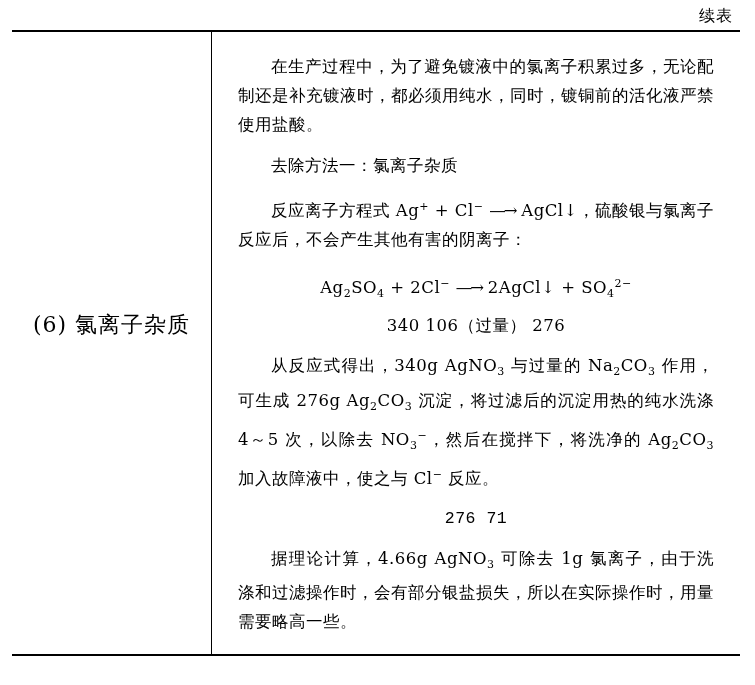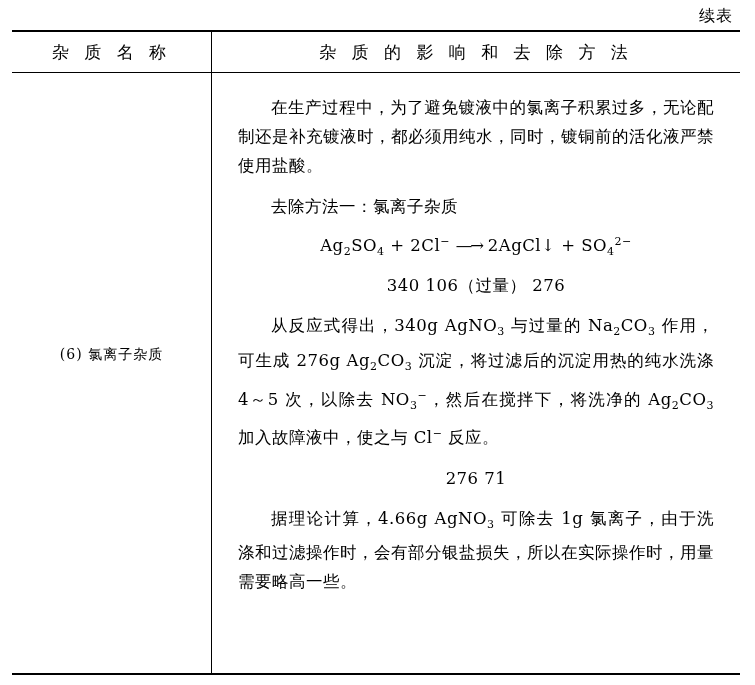--- a/index.html
+++ b/index.html
@@ -63,21 +63,21 @@
   .td-left {
     width: 200px;
     border-right: 1.5px solid #000;
     box-sizing: border-box;
     position: relative;
     display: flex;
     align-items: center;
     justify-content: center;
   }
   .td-left .name {
-    font-size: 14px;
+    font-size: 22px;
     letter-spacing: 1px;
     position: relative;
     top: -18px;
   }
   .td-right {
     flex: 1;
     box-sizing: border-box;
     padding: 8px 14px 6px 14px;
   }
   p.para {
@@ -85,76 +85,75 @@
     font-size: 16.5px;
     line-height: 29px;
     text-align: justify;
     text-justify: inter-ideograph;
     text-indent: 2em;
     letter-spacing: 0.5px;
   }
   p.eq {
     margin: 0;
     font-size: 16.5px;
-    line-height: 17px;
+    line-height: 36px;
     text-align: center;
     letter-spacing: 0.5px;
     font-family: "DejaVu Serif", "Liberation Serif", serif;
   }
   p.nums {
-    margin: 12px;
+    margin: 0;
     font-size: 16.5px;
     line-height: 27px;
     letter-spacing: 0.5px;
   }
   .sub { font-size: 11px; vertical-align: -0.35em; }
   .sup { font-size: 11px; vertical-align: 0.55em; }
   .arrow { letter-spacing: -2px; }
 </style>
 </head>
 <body>
 
 <div class="page">
 
   <div class="cont-label">续表</div>
 
   <div class="table">
 
-    <div class="thead">
-      <div class="th th-left">杂 质 名 称</div>
-      <div class="th th-right">杂 质 的 影 响 和 去 除 方 法</div>
-    </div>
 
     <div class="tbody">
 
       <div class="td-left">
         <span class="name">(6) 氯离子杂质</span>
       </div>
 
       <div class="td-right">
 
         <p class="para">在生产过程中，为了避免镀液中的氯离子积累过多，无论配制还是补充镀液时，都必须用纯水，同时，镀铜前的活化液严禁使用盐酸。</p>
 
         <p class="para">去除方法一：氯离子杂质</p>
 
+        <p class="para">
+          反应离子方程式 Ag<span class="sup">+</span> + Cl<span class="sup">−</span> <span class="arrow">—→</span> AgCl↓，硫酸银与氯离子反应后，不会产生其他有害的阴离子：
+        </p>
 
         <p class="eq">
           Ag<span class="sub">2</span>SO<span class="sub">4</span> + 2Cl<span class="sup">−</span> <span class="arrow">—→</span> 2AgCl↓ + SO<span class="sub">4</span><span class="sup">2−</span>
         </p>
 
 
 
         <p class="nums" style="text-align:center;">340          106（过量）      276</p>
 
         <p class="para">
           从反应式得出，340g AgNO<span class="sub">3</span> 与过量的 Na<span class="sub">2</span>CO<span class="sub">3</span> 作用，可生成 276g Ag<span class="sub">2</span>CO<span class="sub">3</span> 沉淀，将过滤后的沉淀用热的纯水洗涤 4～5 次，以除去 NO<span class="sub">3</span><span class="sup">−</span>，然后在搅拌下，将洗净的 Ag<span class="sub">2</span>CO<span class="sub">3</span> 加入故障液中，使之与 Cl<span class="sup">−</span> 反应。
         </p>
 
 
-        <p class="nums" style="text-align:center;">276                71</p>
+        <p class="nums" style="text-align:center;font-family:Liberation Mono, monospace;">276                71</p>
 
         <p class="para">
           据理论计算，4.66g AgNO<span class="sub">3</span> 可除去 1g 氯离子，由于洗涤和过滤操作时，会有部分银盐损失，所以在实际操作时，用量需要略高一些。
         </p>
 
       </div>
     </div>
   </div>
 </div>
 

